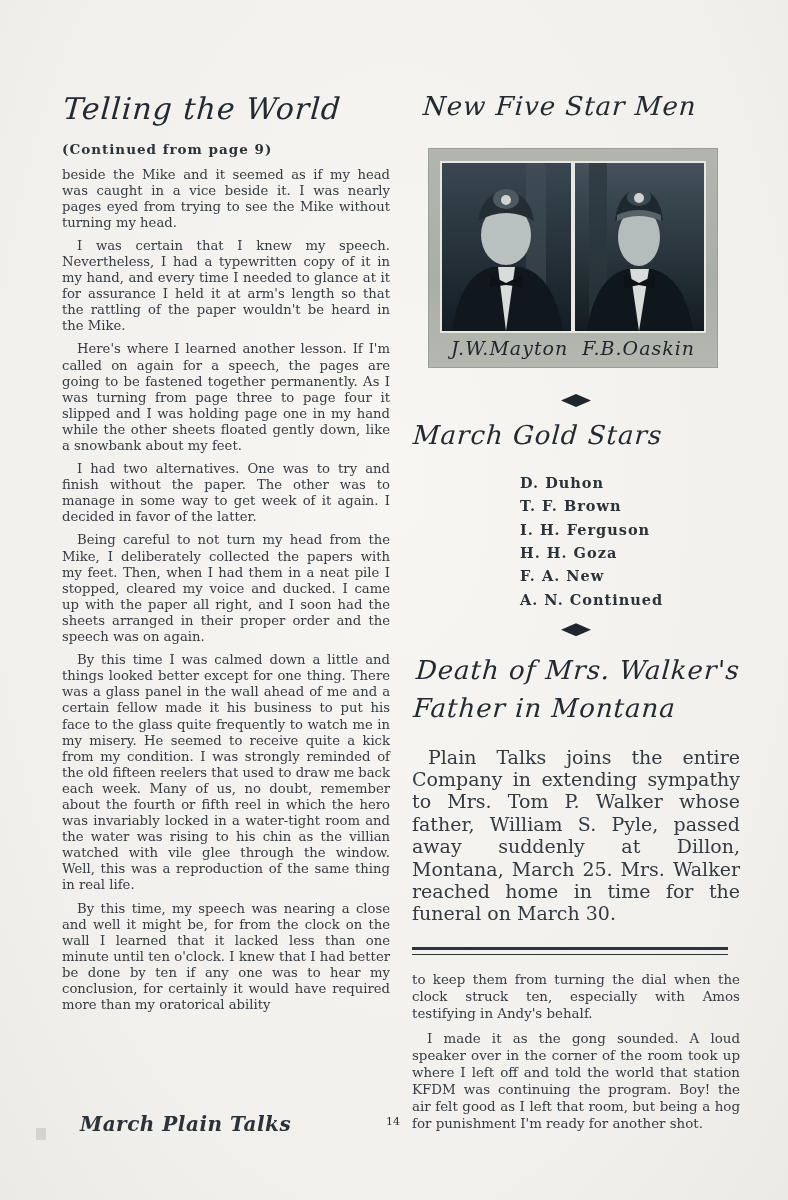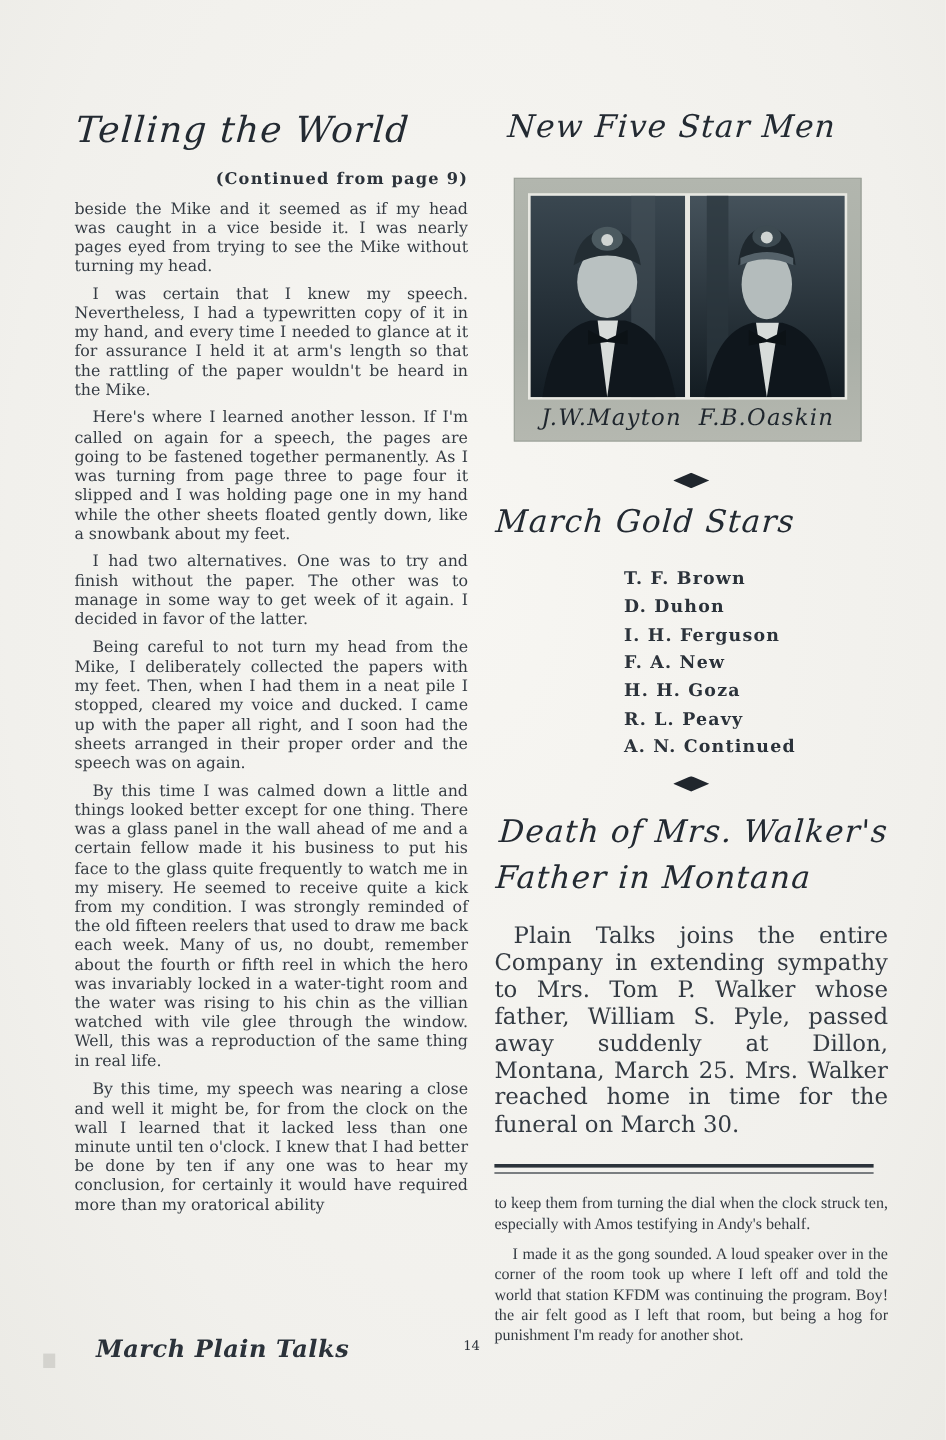--- a/index.html
+++ b/index.html
@@ -16,21 +16,21 @@
 
   .script-head{
     font-style:italic;font-weight:400;color:#232a32;
     letter-spacing:1px;transform:skewX(-4deg);transform-origin:left bottom;
     margin:0;line-height:1.15;
   }
   h1.script-head{font-size:30px;}
   h2.script-head{font-size:26px;}
 
   .continued{
-    text-align:right;font-weight:bold;font-size:13.5px;
+    text-align:left;font-weight:bold;font-size:13.5px;
     letter-spacing:1px;margin:14px 0 10px 0;color:#2b323a;
   }
   .body-copy p{
     margin:0 0 7px 0;font-size:13.2px;line-height:16.1px;
     text-align:justify;color:#343b43;
   }
   .body-copy p.indent{text-indent:15px;}
 
   .photo-mount{
     margin:26px 0 0 16px;width:266px;
@@ -59,21 +59,21 @@
   .death-para p{
     margin:18px 0 0 0;font-size:19px;line-height:22.4px;
     text-align:justify;text-indent:16px;color:#333a42;
   }
   .double-rule{
     margin-top:22px;width:316px;height:4px;
     border-top:3px solid #2c333b;border-bottom:1px solid #2c333b;
   }
   .cont-copy p{
     margin:0 0 8px 0;font-size:13.4px;line-height:17px;
-    text-align:justify;color:#343b43;font-family:Liberation Serif, serif;
+    text-align:justify;color:#343b43;
   }
   .cont-copy p.first{margin-top:16px;}
   .cont-copy p.indent{text-indent:15px;}
 
   .footer{position:absolute;left:0;top:1110px;width:628px;height:40px;}
   .footer-title{
     position:absolute;left:80px;top:2px;font-style:italic;font-weight:bold;
     font-size:20px;color:#2b323a;letter-spacing:0.5px;
   }
   .footer-page{
@@ -143,26 +143,25 @@
         </svg>
       </div>
       <div class="photo-caption">J.W.Mayton  F.B.Oaskin</div>
     </div>
 
     <div class="diamond"></div>
 
     <h2 class="script-head gold-stars-head">March Gold Stars</h2>
 
     <div class="names-list">
+      <div>D.  Duhon</div>
       <div>T.  F.  Brown</div>
-      <div>D.  Duhon</div>
       <div>I.  H.  Ferguson</div>
+      <div>H.  H.  Goza</div>
       <div>F.  A.  New</div>
-      <div>H.  H.  Goza</div>
-      <div>R.  L.  Peavy</div>
       <div>A.  N.  Continued</div>
     </div>
 
     <div class="diamond" style="margin-top:12px;"></div>
 
     <h2 class="script-head death-head">
       <span style="display:block;">Death of Mrs. Walker's</span>
       <span style="display:block;">Father in Montana</span>
     </h2>
 

